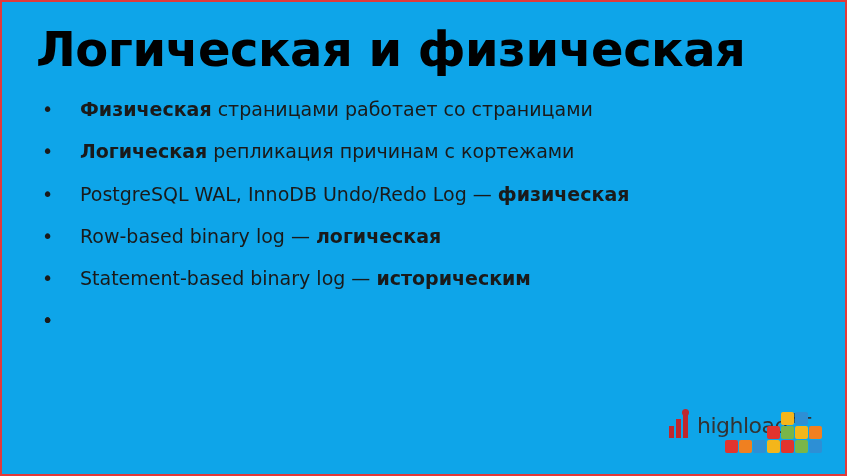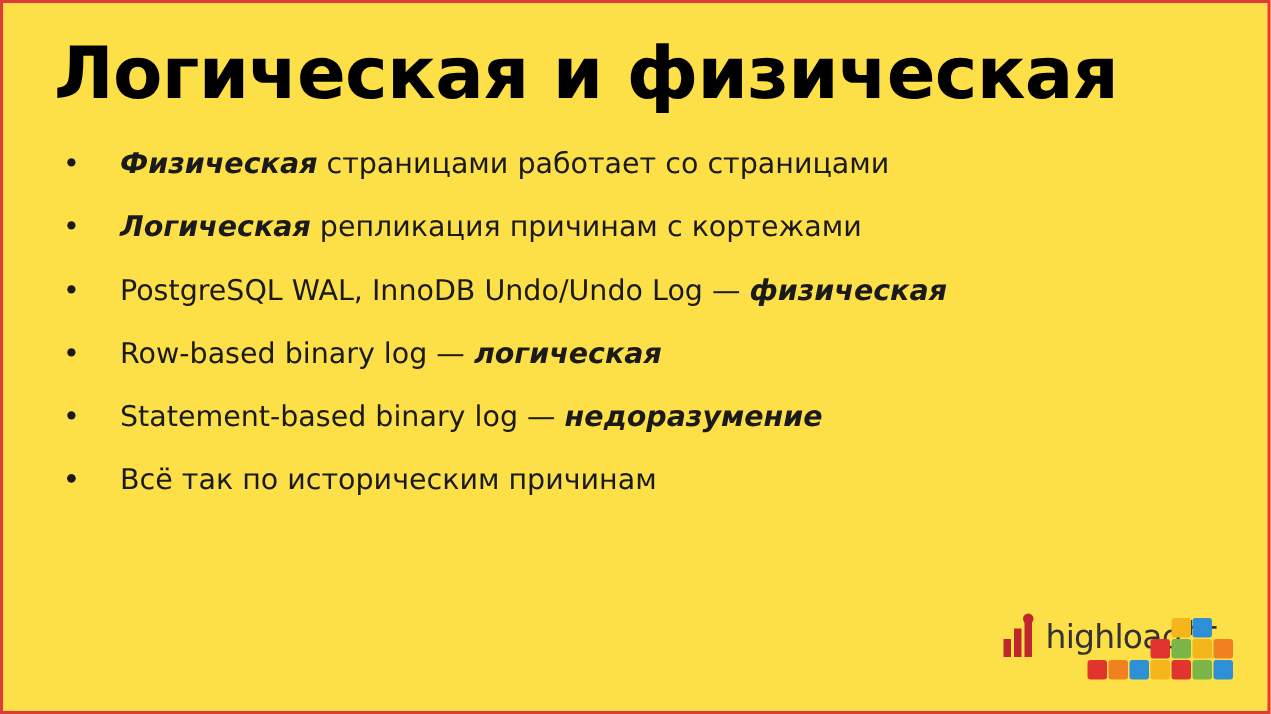--- a/index.html
+++ b/index.html
@@ -10,21 +10,21 @@
   body {
     width: 847px;
     height: 476px;
     overflow: hidden;
     font-family: "DejaVu Sans", "Liberation Sans", sans-serif;
   }
   .slide {
     position: relative;
     width: 847px;
     height: 476px;
-    background: #fde047;
+    background: #0ea5e9;
     box-sizing: border-box;
     border: 2px solid #e23a3a;
   }
   .slide-title {
     position: absolute;
     left: 34px;
     top: 22px;
     font-size: 48px;
     font-weight: bold;
     color: #000000;
@@ -53,21 +53,20 @@
   .bullet-item .dot {
     position: absolute;
     left: 6px;
     top: 0px;
     font-size: 19px;
     color: #1a1a1a;
     line-height: 1.25;
   }
   .bullet-item b {
     font-weight: bold;
-    font-style: italic;
   }
   
   .logo {
     position: absolute;
     right: 16px;
     bottom: 14px;
     width: 160px;
     height: 56px;
   }
   .logo-mark {
@@ -130,25 +129,25 @@
 </head>
 <body>
 
 <div class="slide">
 
   <div class="slide-title">Логическая и физическая</div>
 
   <ul class="bullet-list" id="bullet-list">
       <li class="bullet-item"><span class="dot">•</span><b>Физическая</b><span> страницами работает со страницами</span></li>
       <li class="bullet-item"><span class="dot">•</span><b>Логическая</b><span> репликация причинам с кортежами</span></li>
-      <li class="bullet-item"><span class="dot">•</span><span>PostgreSQL WAL, InnoDB Undo/Undo Log — </span><b>физическая</b></li>
+      <li class="bullet-item"><span class="dot">•</span><span>PostgreSQL WAL, InnoDB Undo/Redo Log — </span><b>физическая</b></li>
       <li class="bullet-item"><span class="dot">•</span><span>Row-based binary log — </span><b>логическая</b></li>
-      <li class="bullet-item"><span class="dot">•</span><span>Statement-based binary log — </span><b>недоразумение</b></li>
+      <li class="bullet-item"><span class="dot">•</span><span>Statement-based binary log — </span><b>историческим</b></li>
       <li class="bullet-item"><span class="dot">•</span></li>
-      <li class="bullet-item"><span class="dot">•</span><span>Всё так по историческим причинам</span></li>
+      <li class="bullet-item"><span class="dot">•</span></li>
     </ul>
 
   <div class="logo">
     <div class="logo-mark">
       <span class="bar b1"></span>
       <span class="bar b2"></span>
       <span class="bar b3"></span>
       <span class="dot-red"></span>
     </div>
     <div class="logo-text">highload</div>

